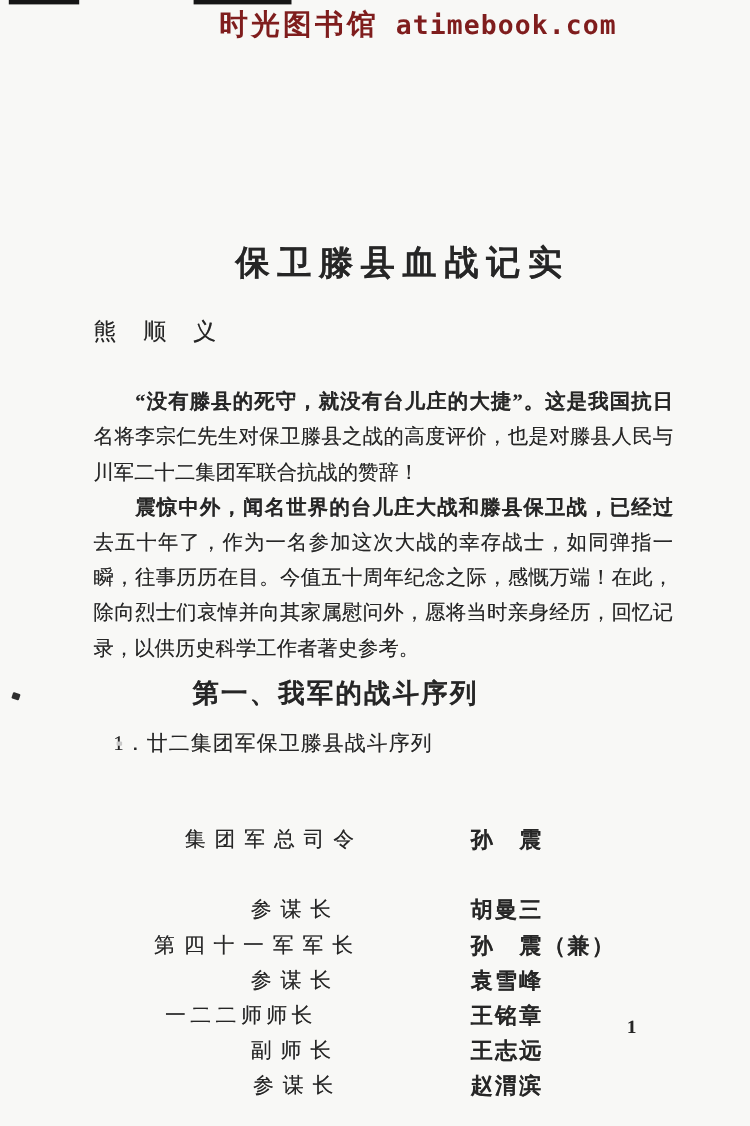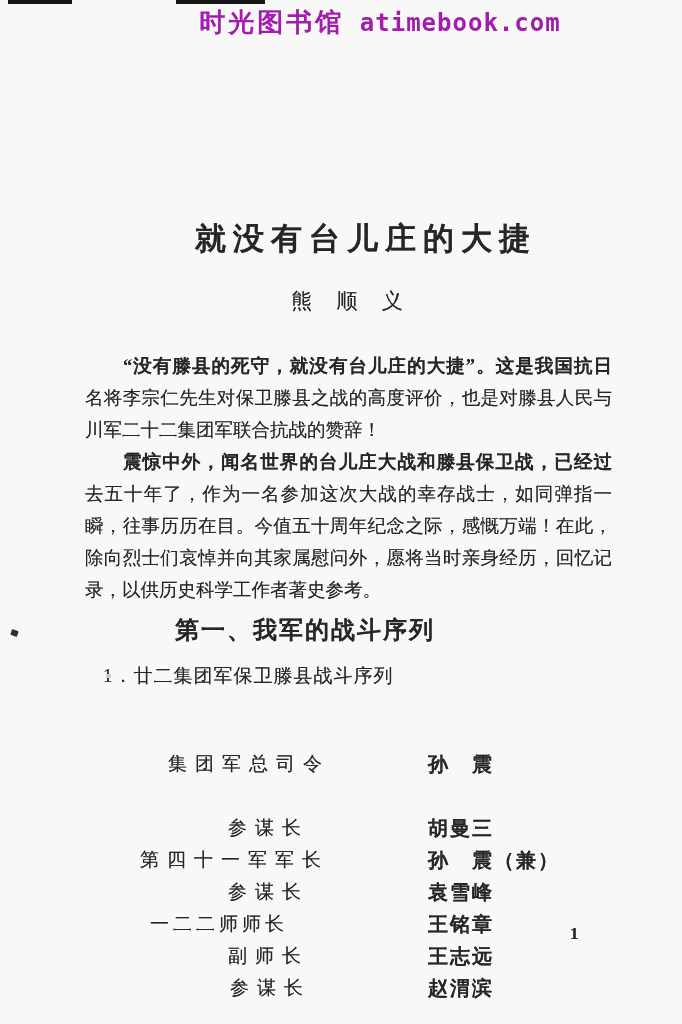--- a/index.html
+++ b/index.html
@@ -10,33 +10,33 @@
     color:#262626;overflow:hidden;
     text-shadow:0 0 .5px rgba(40,40,40,.55);
   }
   
   .bar{position:absolute;top:0;height:4px;background:#161616;}
   .bar1{left:8px;width:64px;}
   .bar2{left:176px;width:89px;}
   
   .watermark{
     position:absolute;top:5px;left:78px;width:604px;height:30px;
-    text-align:center;color:#a21caf;white-space:nowrap;
+    text-align:center;color:#7f1d1d;white-space:nowrap;
     text-shadow:none;
   }
   .wm-cjk{font-family:"Liberation Sans","DejaVu Sans",sans-serif;font-weight:bold;font-size:26px;letter-spacing:3px;}
   .wm-dom{font-family:"DejaVu Sans Mono","Liberation Mono",monospace;font-weight:bold;font-size:24px;letter-spacing:1px;}
   
   .title{
     position:absolute;top:218px;left:50px;width:632px;margin:0;
     text-align:center;font-size:31px;font-weight:bold;letter-spacing:7px;
   }
   .author{
     position:absolute;top:287px;left:85px;width:528px;
-    text-align:center;font-size:21px;letter-spacing:4px;word-spacing:11px;
+    font-size:21px;letter-spacing:4px;word-spacing:11px;
   }
   
   .para{position:absolute;left:85px;width:527px;}
   .para1{top:350px;}
   .para2{top:446px;}
   .bline{
     height:32px;line-height:32px;font-size:18.5px;
     text-align:justify;text-align-last:justify;white-space:nowrap;
   }
   .bline.first{padding-left:38px;font-weight:bold;}
@@ -67,21 +67,21 @@
 </head>
 <body>
 
 <div class="sheet">
 
   <div class="bar bar1"></div>
   <div class="bar bar2"></div>
 
   <div class="watermark"><span class="wm-cjk">时光图书馆</span><span class="wm-dom">&nbsp;</span><span class="wm-dom">atimebook.com</span></div>
 
-  <h1 class="title">就没有台儿庄的大捷</h1>
+  <h1 class="title">保卫滕县血战记实</h1>
 
   <div class="author">熊 顺 义</div>
 
   <div class="para para1">
     <div class="bline first">“没有滕县的死守，就没有台儿庄的大捷”。这是我国抗日</div>
     <div class="bline">名将李宗仁先生对保卫滕县之战的高度评价，也是对滕县人民与</div>
     <div class="bline last">川军二十二集团军联合抗战的赞辞！</div>
   </div>
 
   <div class="para para2">

